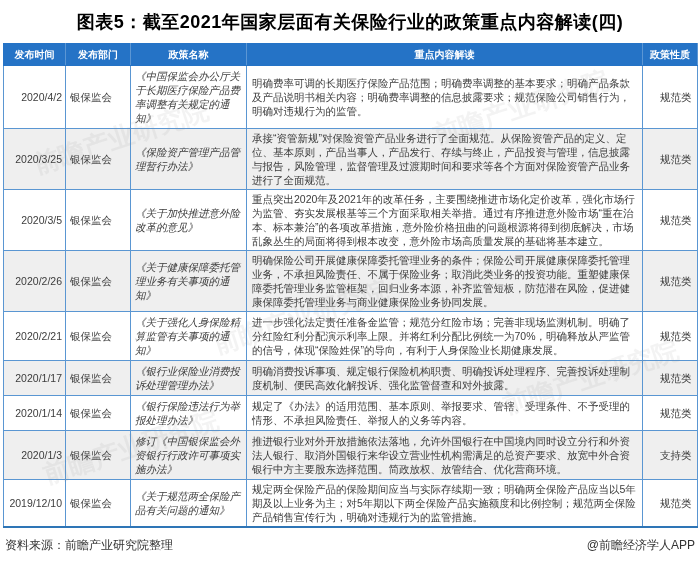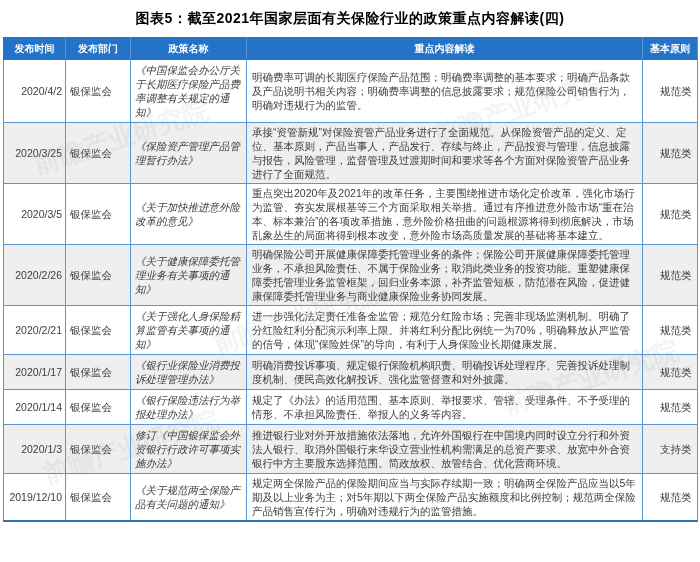--- a/index.html
+++ b/index.html
@@ -14,21 +14,21 @@
   html,body{width:700px;height:562px;}
   body{
     font-family:"Liberation Sans","DejaVu Sans",sans-serif;
     background:#ffffff;
     color:var(--text-dark);
     position:relative;
     overflow:hidden;
   }
   .page{width:700px;height:562px;position:relative;padding:8px 3px 0 3px;}
   .title{
-    font-size:14px;
+    font-size:18px;
     font-weight:bold;
     color:#000000;
     text-align:center;
     margin:2px 0 9px 0;
     letter-spacing:0.5px;
   }
   table.policy{
     width:694px;
     border-collapse:collapse;
     table-layout:fixed;
@@ -110,21 +110,21 @@
         <col class="c3">
         <col class="c4">
         <col class="c5">
     </colgroup>
     <thead>
       <tr>
         <th>发布时间</th>
         <th>发布部门</th>
         <th>政策名称</th>
         <th>重点内容解读</th>
-        <th>基本原则</th>
+        <th>政策性质</th>
       </tr>
     </thead>
     <tbody>
       <tr>
         <td class="c-date">2020/4/2</td>
         <td class="c-dept">银保监会</td>
         <td class="c-policy">《中国保监会办公厅关于长期医疗保险产品费率调整有关规定的通知》</td>
         <td class="c-content">明确费率可调的长期医疗保险产品范围；明确费率调整的基本要求；明确产品条款及产品说明书相关内容；明确费率调整的信息披露要求；规范保险公司销售行为，明确对违规行为的监管。</td>
         <td class="c-nature">规范类</td>
       </tr>
@@ -180,14 +180,18 @@
       <tr>
         <td class="c-date">2019/12/10</td>
         <td class="c-dept">银保监会</td>
         <td class="c-policy">《关于规范两全保险产品有关问题的通知》</td>
         <td class="c-content">规定两全保险产品的保险期间应当与实际存续期一致；明确两全保险产品应当以5年期及以上业务为主；对5年期以下两全保险产品实施额度和比例控制；规范两全保险产品销售宣传行为，明确对违规行为的监管措施。</td>
         <td class="c-nature">规范类</td>
       </tr>
     </tbody>
   </table>
 
+  <div class="footer">
+    <span>资料来源：前瞻产业研究院整理</span>
+    <span>@前瞻经济学人APP</span>
+  </div>
 
 </div>
 
 </body></html>

